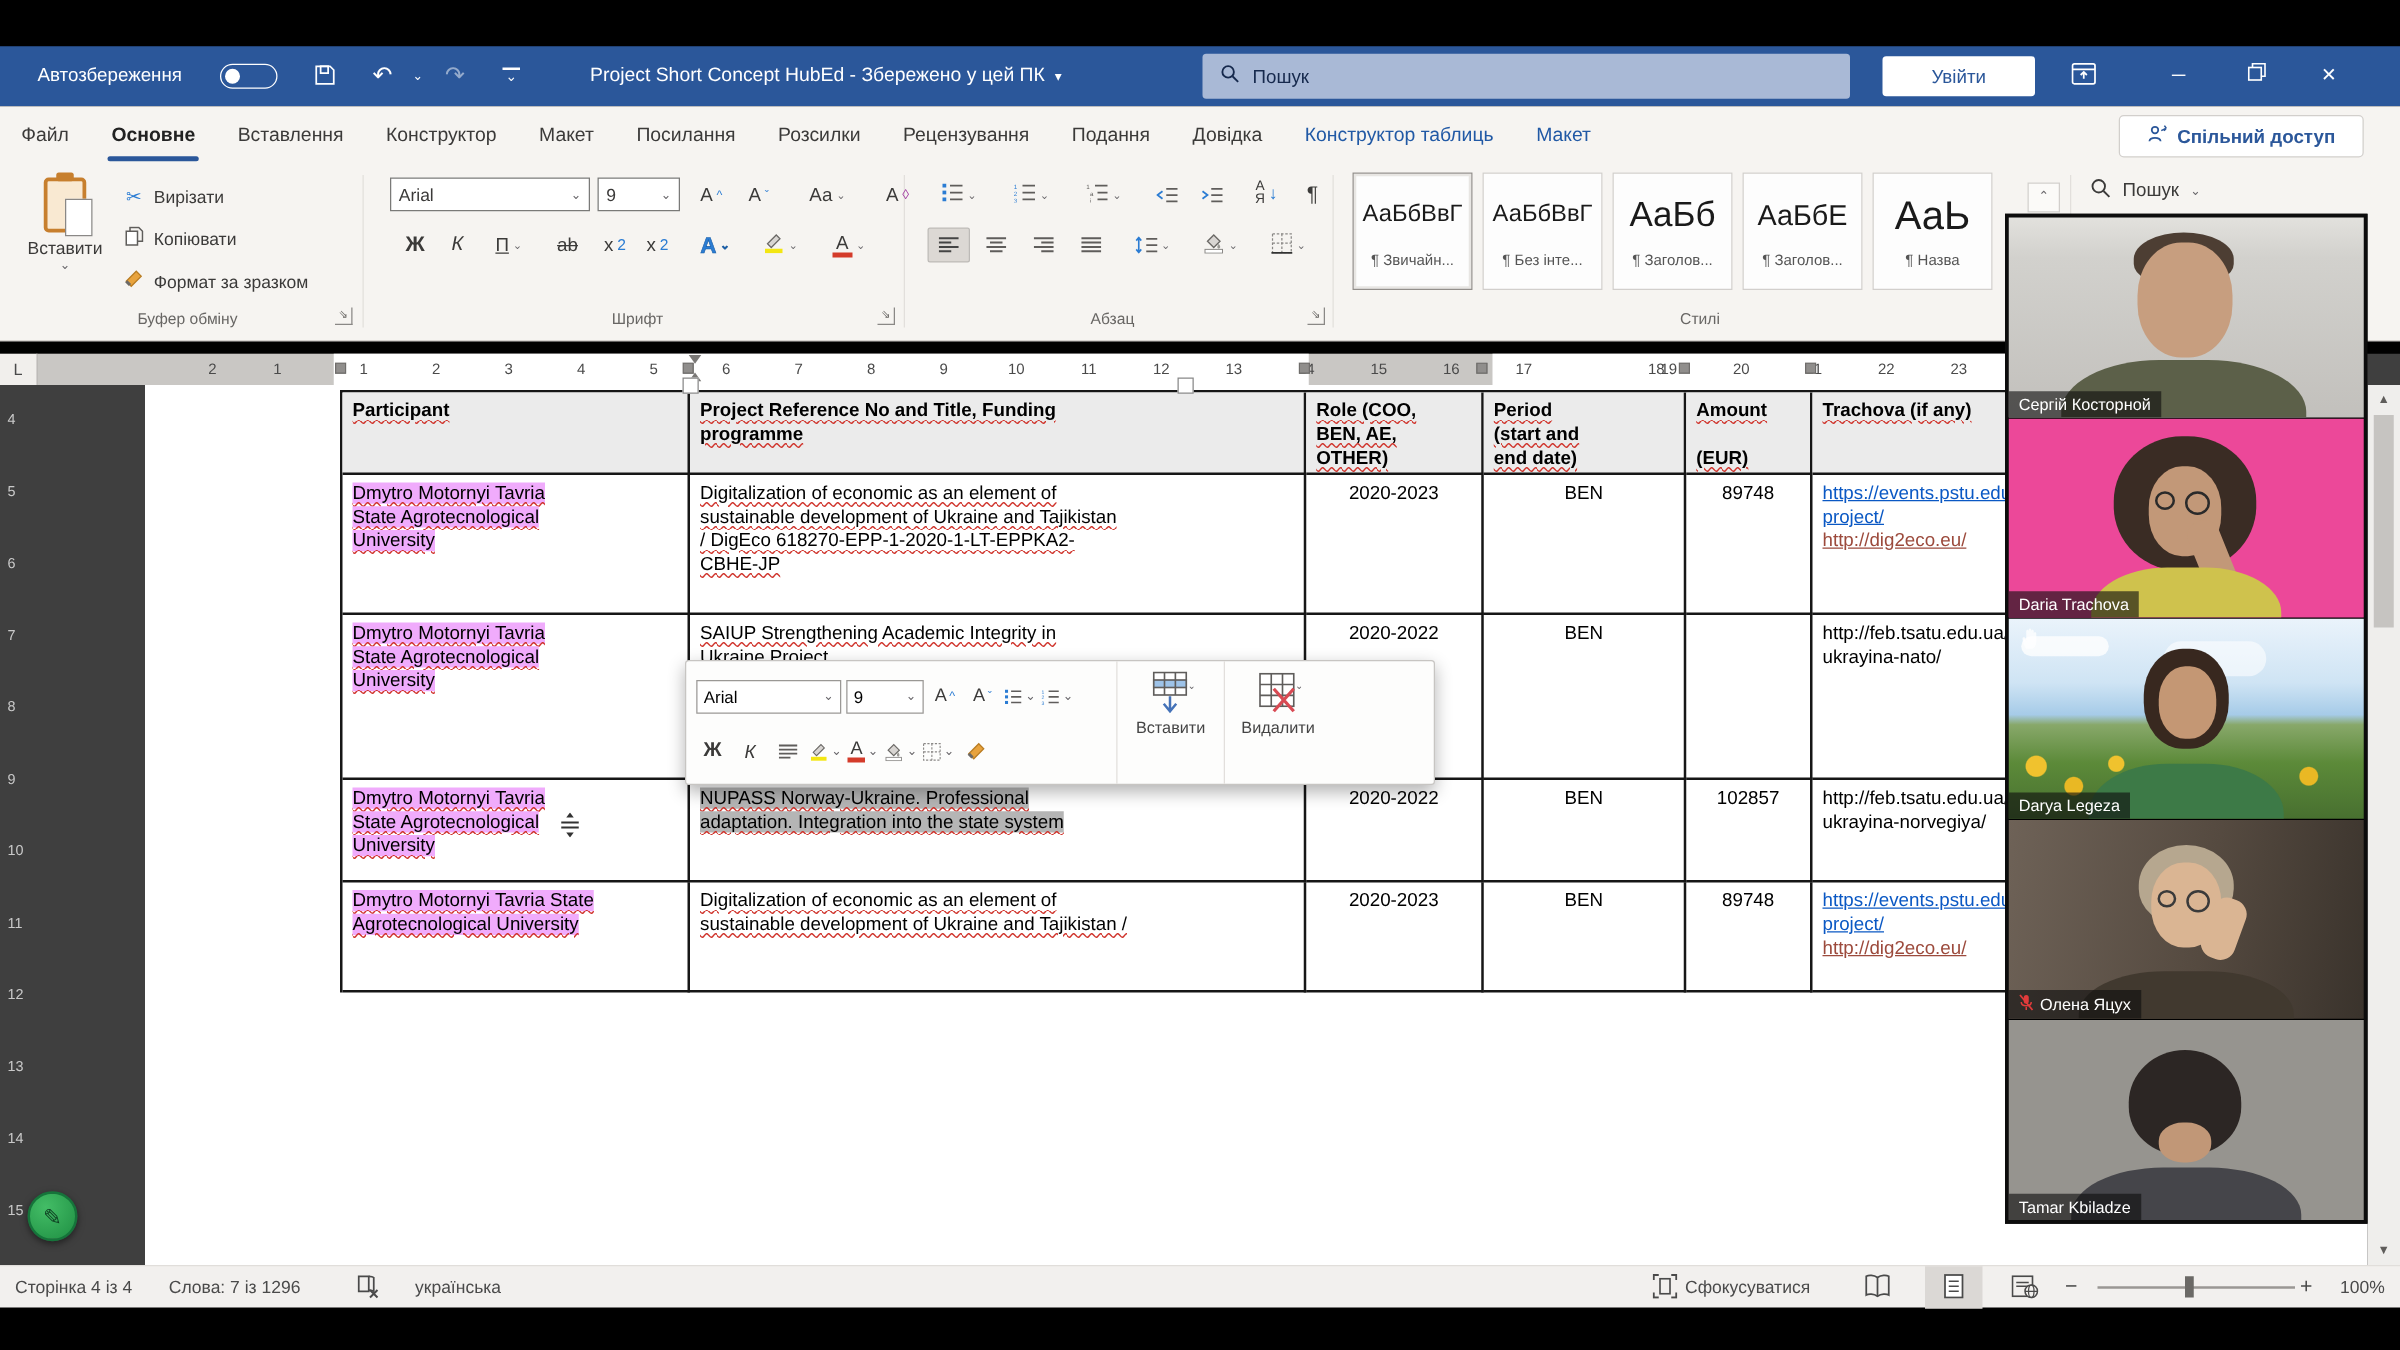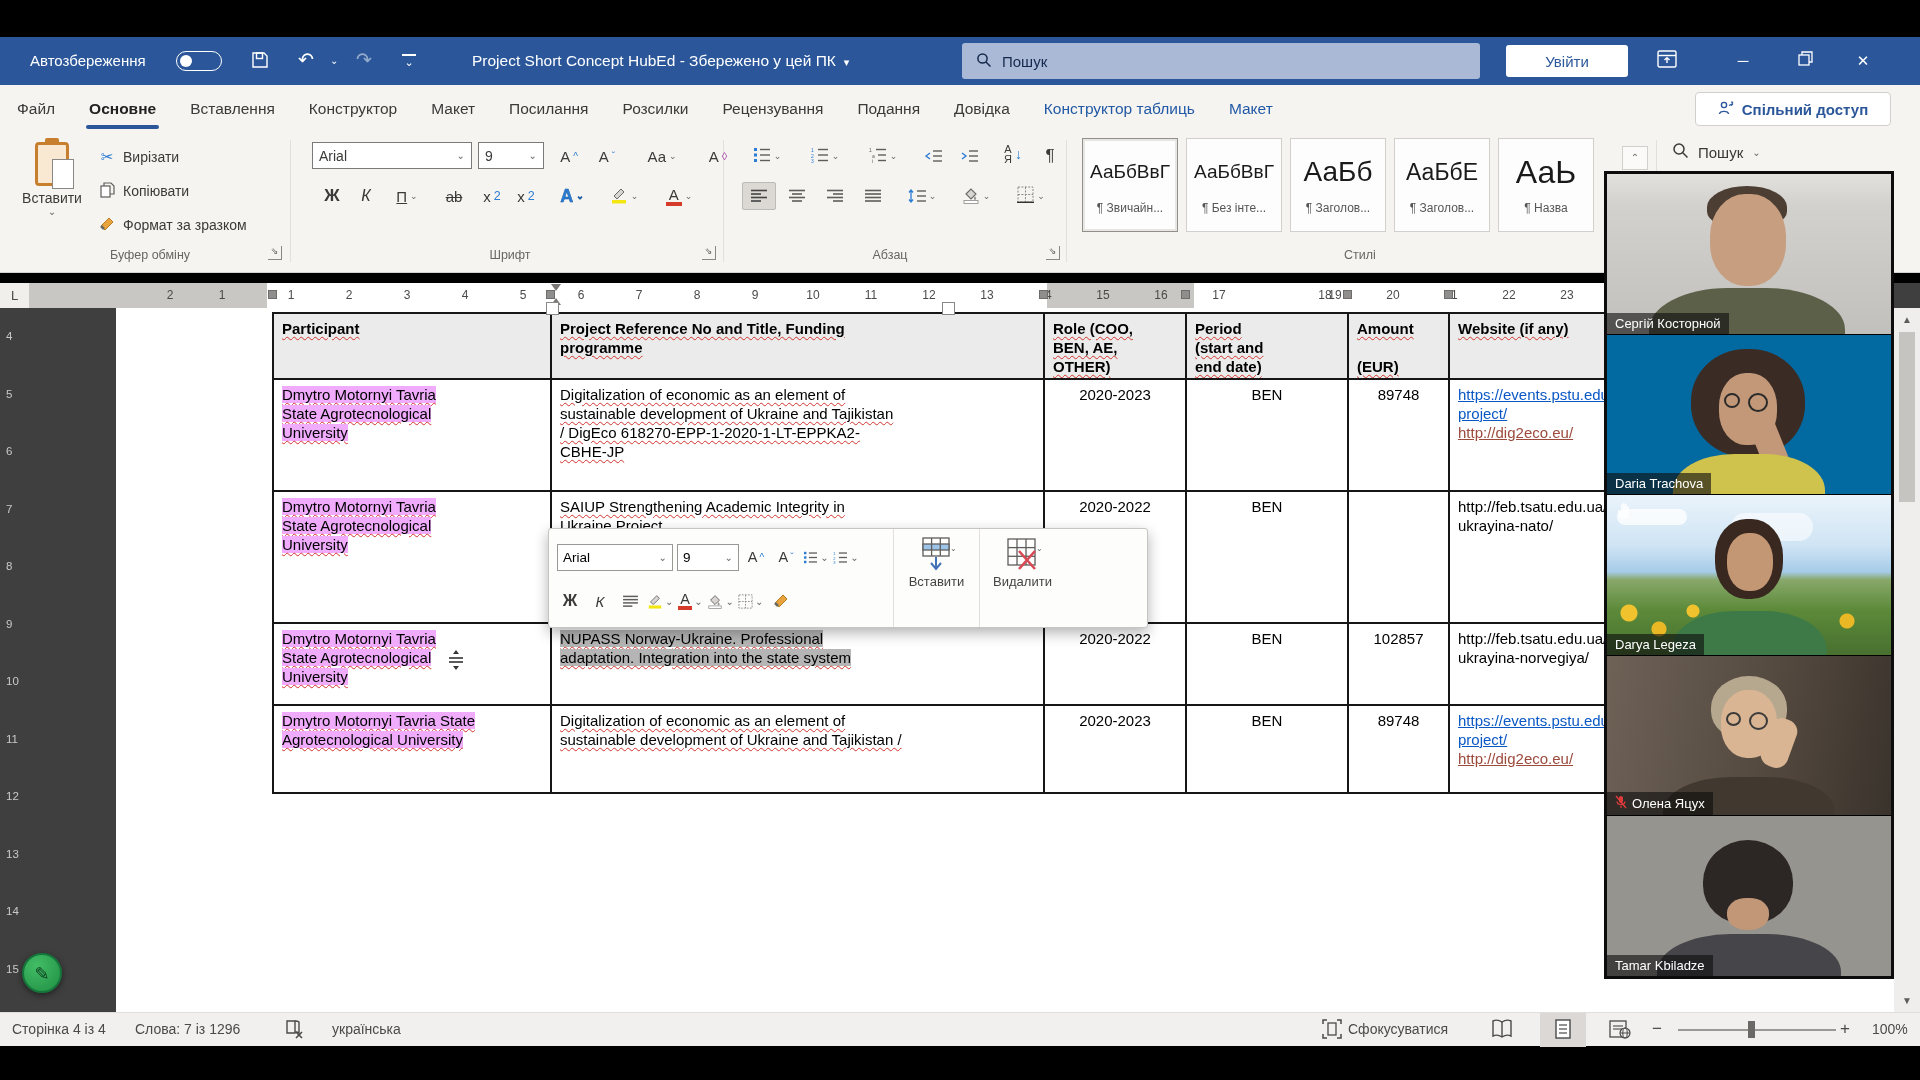--- a/index.html
+++ b/index.html
@@ -107,21 +107,21 @@
 
   
   #vpanel{position:absolute;left:1604px;top:171px;width:290px;height:808px;background:#000;border:3px solid #0c0c0c;z-index:50;display:flex;flex-direction:column;gap:1px}
   .tile{flex:1;position:relative;overflow:hidden}
   .tile .nm{position:absolute;left:0;bottom:0;background:rgba(15,15,15,.62);color:#fff;font-size:13px;padding:3px 8px;display:flex;align-items:center;gap:5px;z-index:5}
   .head,.hair,.torso,.armx,.facex{position:absolute}
   .t1{background:linear-gradient(180deg,#e2e1dd 0,#d2d1cd 20%,#c2c0bc 100%)}
   .t1 .hair{left:100px;top:12px;width:80px;height:42px;background:#4d3e33;border-radius:50% 50% 40% 40%}
   .t1 .head{left:103px;top:20px;width:76px;height:92px;background:#c79e7f;border-radius:46%}
   .t1 .torso{left:42px;bottom:0;width:196px;height:46px;background:#5c6049;border-radius:40% 40% 0 0/90% 90% 0 0}
-  .t2{background:#0369a1}
+  .t2{background:#ec4899}
   .t2 .hair{left:84px;top:14px;width:114px;height:108px;background:#3a2c24;border-radius:48%}
   .t2 .head{left:112px;top:38px;width:58px;height:72px;background:#c29878;border-radius:46%}
   .t2 .glasses{position:absolute;left:117px;top:58px;width:16px;height:15px;border:2px solid #2a2a2a;border-radius:50%}
   .t2 .glasses::after{content:"";position:absolute;left:22px;top:-2px;width:16px;height:15px;border:2px solid #2a2a2a;border-radius:50%}
   .t2 .armx{left:150px;top:80px;width:26px;height:62px;background:#c29878;transform:rotate(-22deg);border-radius:12px}
   .t2 .torso{left:66px;bottom:0;width:152px;height:40px;background:#cfc24d;border-radius:40% 40% 0 0/90% 90% 0 0}
   .t3{background:linear-gradient(180deg,#eaf3fb 0,#cfe4f4 32%,#a6cbe8 48%,#88a86a 53%,#5c8a39 72%,#487030 100%)}
   .t3::before{content:"";position:absolute;left:10px;top:14px;width:70px;height:16px;background:#fff;border-radius:10px;opacity:.8;box-shadow:120px 10px 0 6px rgba(255,255,255,.7)}
   .t3::after{content:"";position:absolute;left:0;bottom:0;width:100%;height:60px;background:radial-gradient(circle at 22px 18px,#f0c22e 8px,transparent 9px),radial-gradient(circle at 52px 34px,#e9b824 7px,transparent 8px),radial-gradient(circle at 86px 16px,#f0c22e 6px,transparent 7px),radial-gradient(circle at 240px 26px,#eab824 7px,transparent 8px),radial-gradient(circle at 22px 18px,#6b4d1f 3px,transparent 4px),radial-gradient(circle at 52px 34px,#6b4d1f 3px,transparent 4px)}
   .t3 .hair{left:108px;top:24px;width:68px;height:80px;background:#38281f;border-radius:46%;z-index:2}
@@ -532,21 +532,21 @@
             <div><span class="sp">Period</span></div>
             <div><span class="sp">(start and</span></div>
             <div><span class="sp">end date)</span></div>
           </div>
           <div class="tcell">
             <div><span class="sp">Amount</span></div>
             <div>&nbsp;</div>
             <div><span class="sp">(EUR)</span></div>
           </div>
           <div class="tcell">
-            <div><span class="sp">Website (if any)</span></div>
+            <div><span class="sp">Trachova (if any)</span></div>
           </div>
         </div>
         <div class="trow r0">
           <div class="tcell">
             <div><span class="hl sp">Dmytro Motornyi Tavria</span></div>
             <div><span class="hl sp">State Agrotecnological</span></div>
             <div><span class="hl sp">University</span></div>
           </div>
           <div class="tcell">
             <div><span class="sp">Digitalization of economic as an element of</span></div>

